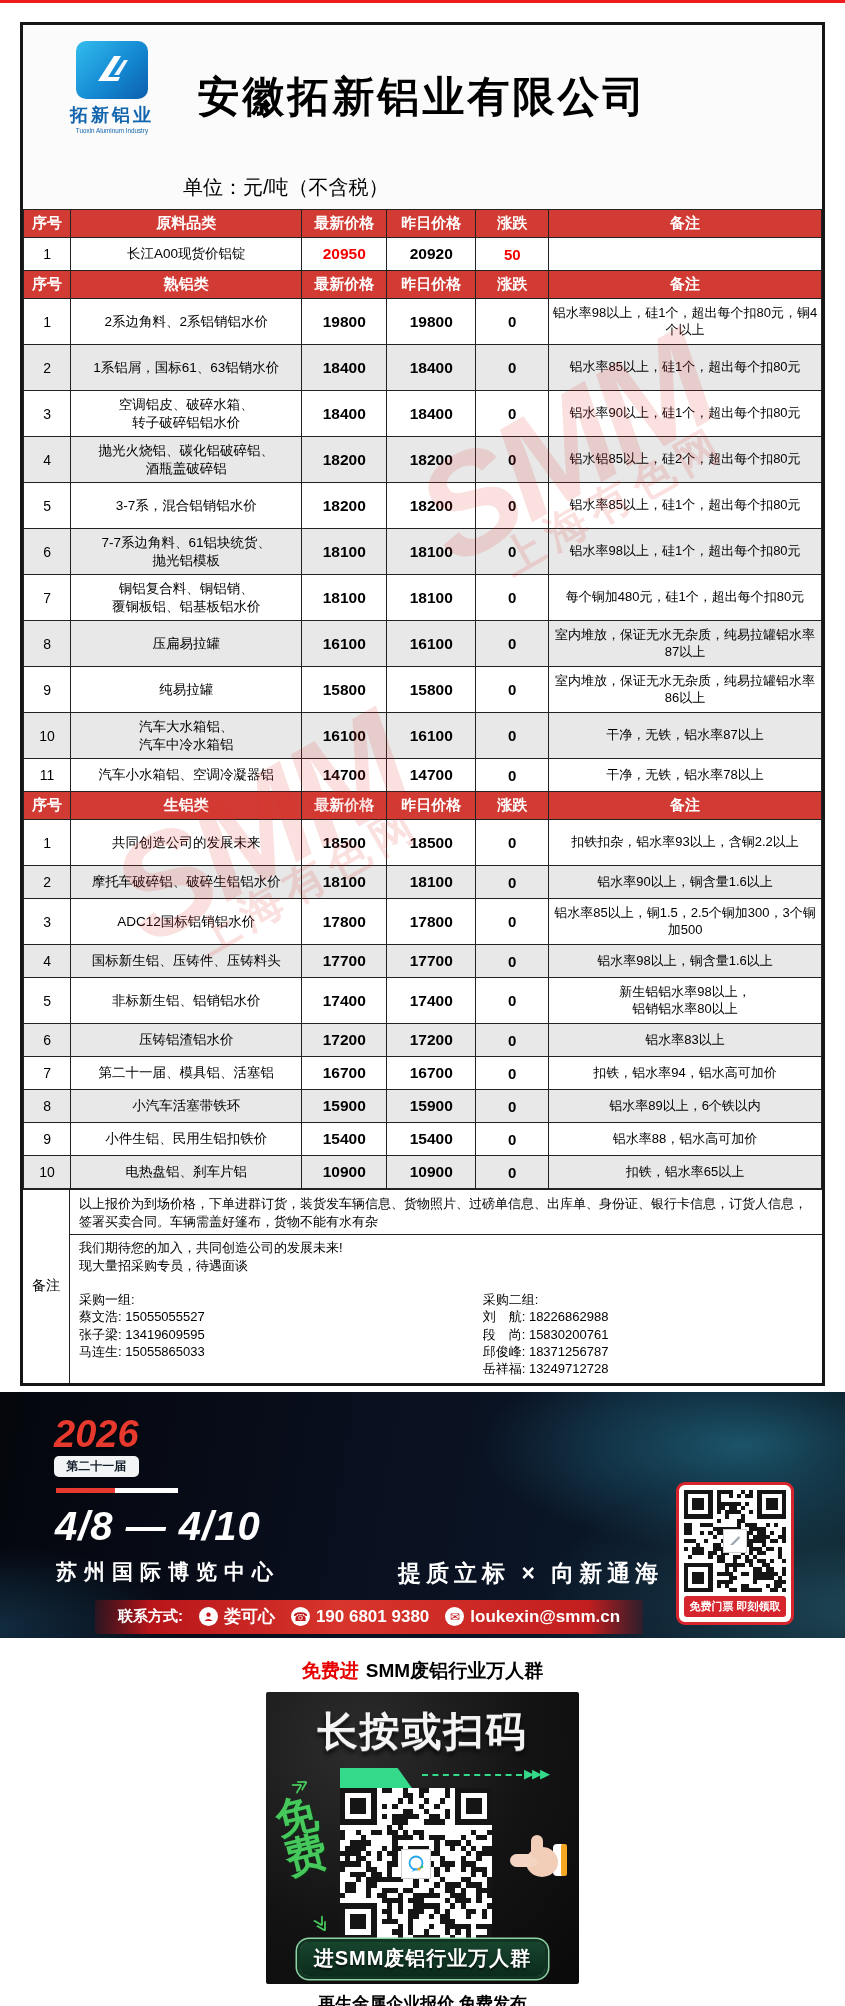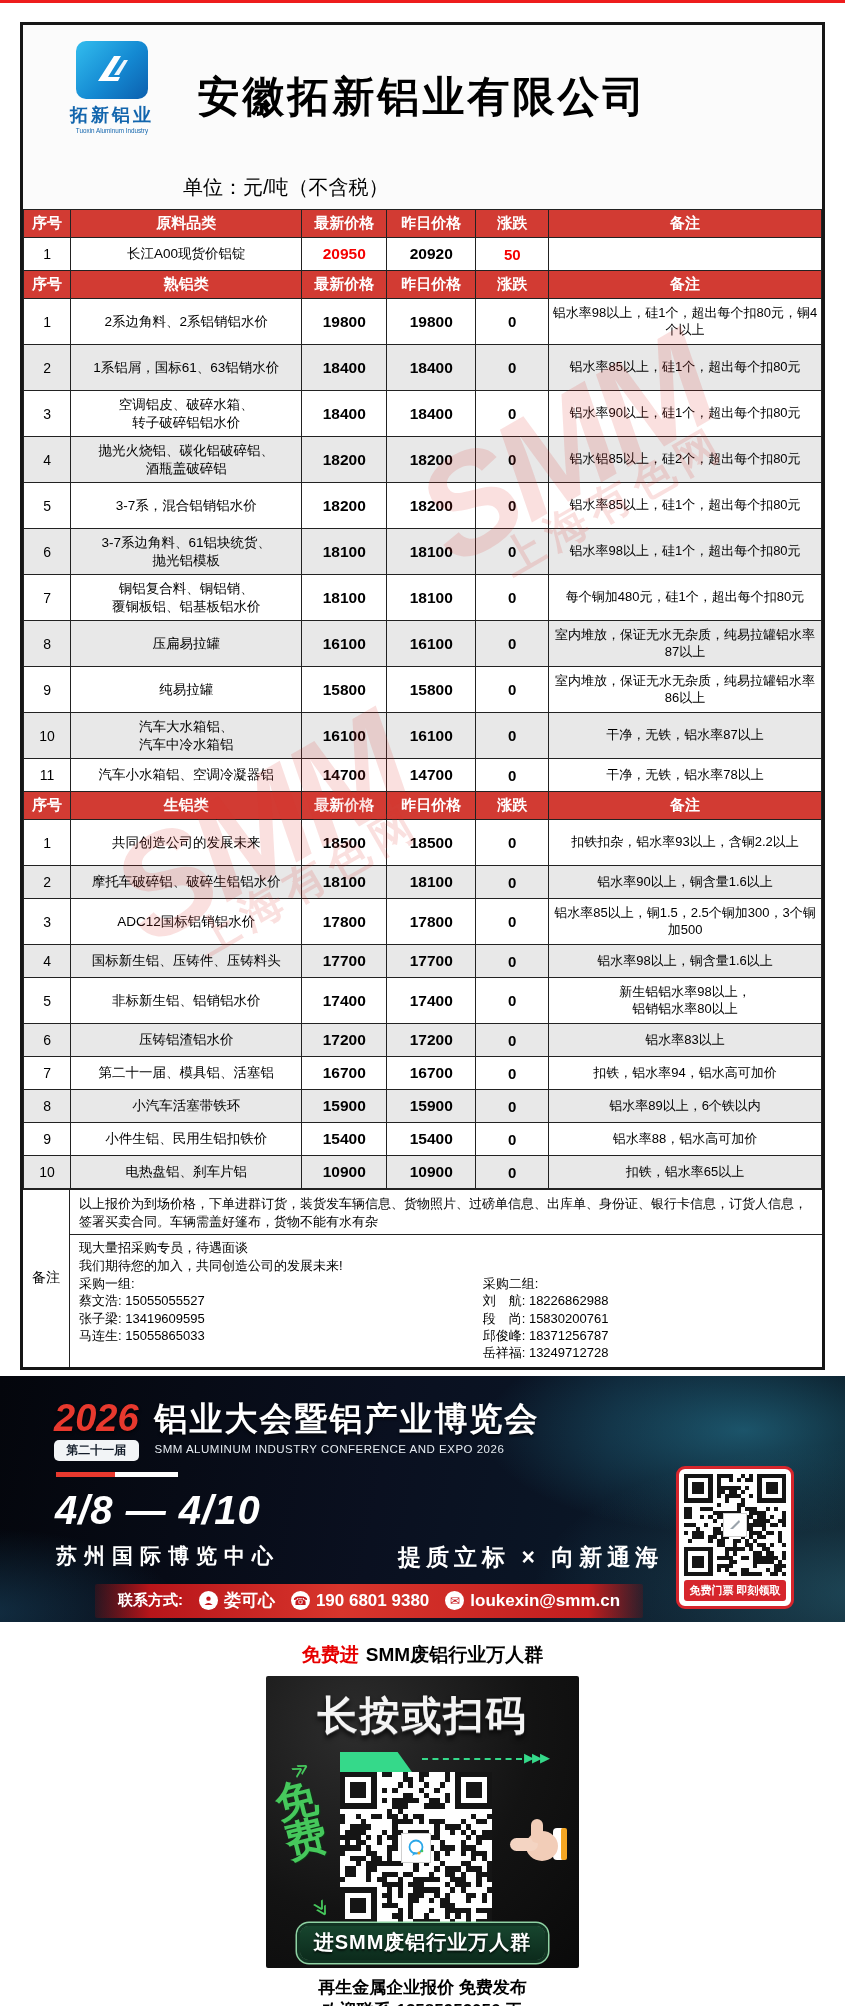--- a/index.html
+++ b/index.html
@@ -32,21 +32,21 @@
   td.c-change { font-size:15px; font-weight:bold; }
   td.c-remark { font-size:13px; line-height:1.3; white-space:pre-line; }
   tr.even td { background:#e8e8e8; }
   tr.odd td { background:#ffffff; }
   .t-red { color:#f50000 !important; }
 
   .notes-row { display:flex; border-top:1px solid #222; background:#fff; }
   .notes-label { width:47px; border-right:1px solid #222; display:flex; align-items:center; justify-content:center; font-size:14px; }
   .notes-content { flex:1; padding:5px 9px 6px; font-size:13px; line-height:1.35; color:#000; }
   .notes-divider { border-top:1.5px solid #222; margin:4px -9px; }
-  .contacts { display:flex; margin-top:1px; }
+  .contacts { display:flex; margin-top:17px; }
   .contact-col1 { width:55%; }
   .contact-col2 { width:45%; }
   .contact-line { line-height:1.32; }
 
   
   .wm { position:absolute; transform:rotate(-30deg); color:rgba(224,48,40,.15); font-style:italic; font-weight:900; pointer-events:none; z-index:5; }
   .wm-big { font-size:140px; line-height:.8; letter-spacing:-6px; display:block; }
   .wm-small { font-size:42px; letter-spacing:8px; display:block; margin:-14px 0 0 46px; font-style:normal; }
 
   
@@ -206,21 +206,21 @@
           <tr class="odd" style="height: 46px;">
             <td class="c-no">5</td>
             <td class="c-name">3-7系，混合铝销铝水价</td>
             <td class="c-price">18200</td>
             <td class="c-price">18200</td>
             <td class="c-change">0</td>
             <td class="c-remark">铝水率85以上，硅1个，超出每个扣80元</td>
           </tr>
           <tr class="even" style="height: 46px;">
             <td class="c-no">6</td>
-            <td class="c-name">3-7系边角料、61铝块统货、
+            <td class="c-name">7-7系边角料、61铝块统货、
 抛光铝模板</td>
             <td class="c-price">18100</td>
             <td class="c-price">18100</td>
             <td class="c-change">0</td>
             <td class="c-remark">铝水率98以上，硅1个，超出每个扣80元</td>
           </tr>
           <tr class="odd" style="height: 46px;">
             <td class="c-no">7</td>
             <td class="c-name">铜铝复合料、铜铝销、
 覆铜板铝、铝基板铝水价</td>
@@ -352,22 +352,22 @@
             <td class="c-remark">扣铁，铝水率65以上</td>
           </tr>
         </tbody>
     </table>
 
     <div class="notes-row">
       <div class="notes-label">备注</div>
       <div class="notes-content">
         <div>以上报价为到场价格，下单进群订货，装货发车辆信息、货物照片、过磅单信息、出库单、身份证、银行卡信息，订货人信息，签署买卖合同。车辆需盖好篷布，货物不能有水有杂</div>
         <div class="notes-divider"></div>
+        <div>我们期待您的加入，共同创造公司的发展未来!</div>
         <div>现大量招采购专员，待遇面谈</div>
-        <div>我们期待您的加入，共同创造公司的发展未来!</div>
         <div class="contacts">
           <div class="contact-col1">
             <div class="contact-line">采购一组:</div>
             <div id="group1-list">
                 <div class="contact-line">蔡文浩: 15055055527</div>
                 <div class="contact-line">张子梁: 13419609595</div>
                 <div class="contact-line">马连生: 15055865033</div>
               </div>
           </div>
           <div class="contact-col2">
@@ -391,24 +391,20 @@
   <div class="wm" style="left:115px; top:770px;">
     <span class="wm-big">SMM</span>
     <span class="wm-small">上海有色网</span>
   </div>
 
   <div class="banner">
     <div class="banner-row1">
       <div class="year-block">
         <div class="banner-year">2026</div>
         <div class="session-pill">第二十一届</div>
-      </div>
-      <div class="title-block">
-        <div class="banner-title-cn">铝业大会暨铝产业博览会</div>
-        <div class="banner-title-en">SMM ALUMINUM INDUSTRY CONFERENCE AND EXPO 2026</div>
       </div>
     </div>
     <div class="banner-dash"></div>
     <div class="banner-dates">4/8 — 4/10</div>
     <div class="banner-venue">苏州国际博览中心</div>
     <div class="banner-slogan">提质立标 × 向新通海</div>
 
     <div class="contact-bar">
       <span class="cb-label">联系方式:</span>
       <span class="cb-item">

